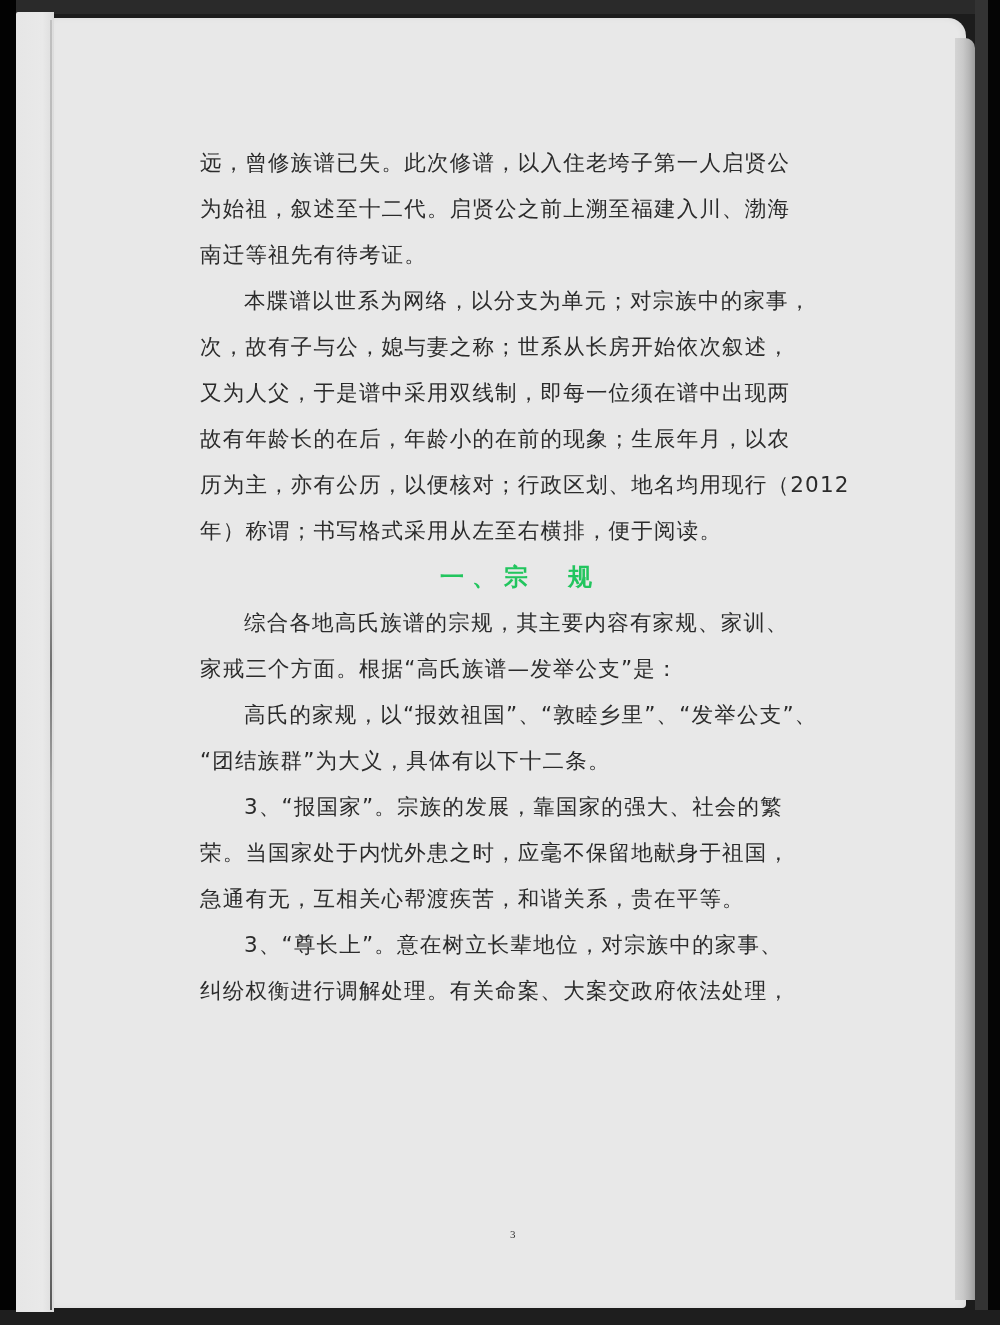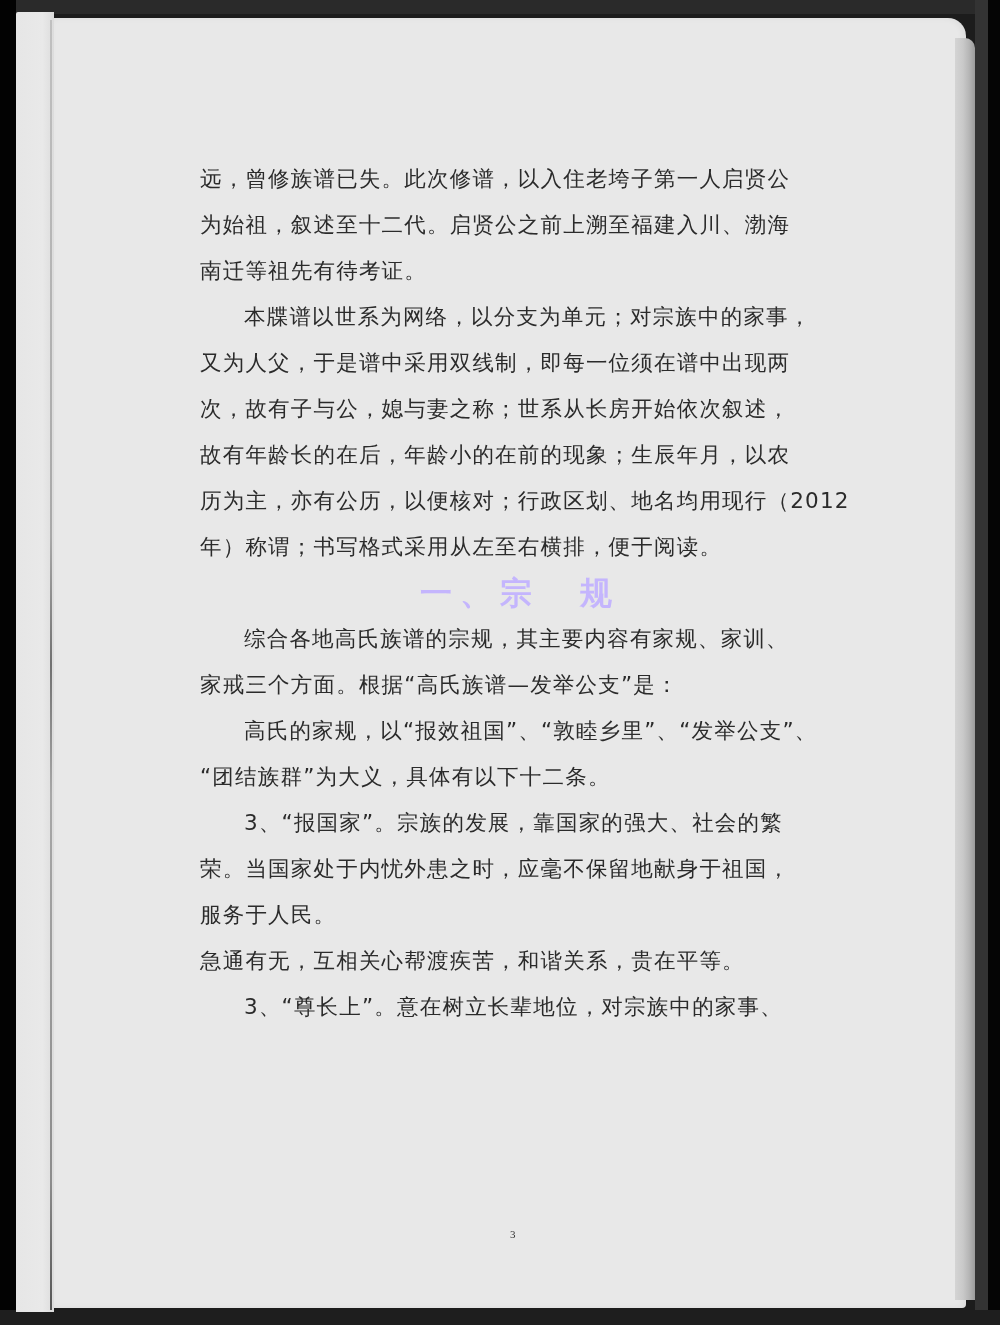--- a/index.html
+++ b/index.html
@@ -42,32 +42,32 @@
     border-top-right-radius: 18px;
     border-bottom-right-radius: 4px;
     box-shadow: inset -3px 0 6px rgba(0,0,0,0.05);
   }
   .page-edge {
     position: absolute; left: 955px; top: 38px; width: 20px; height: 1262px;
     background: linear-gradient(to right, #d4d4d4, #c9c9c9 40%, #b6b6b6 70%, #9b9b9b);
     border-top-right-radius: 10px;
   }
   .text-block {
-    position: absolute; left: 200px; top: 156px; width: 640px;
+    position: absolute; left: 200px; top: 140px; width: 640px;
     color: #2b2b2b;
     font-size: 21.5px;
     letter-spacing: 1.2px;
   }
   .line {
     height: 46px; line-height: 46px; white-space: nowrap;
   }
   .indent { padding-left: 44px; }
   .section-title {
-    text-align: center; font-weight: bold; font-size: 32px; letter-spacing: 8px;
-    height: 46px; line-height: 46px; color: #c4b5fd;
+    text-align: center; font-weight: bold; font-size: 24px; letter-spacing: 8px;
+    height: 46px; line-height: 46px; color: #22c55e;
   }
   .page-number {
     position: absolute; left: 510px; top: 1228px; font-size: 11px; color: #333;
     font-family: "Liberation Serif", serif;
   }
 </style>
 </head>
 <body>
 
 <div class="scan-bg-top"></div>
@@ -78,32 +78,32 @@
 <div class="left-sliver"></div>
 <div class="page"></div>
 <div class="page-edge"></div>
 <div class="gutter-line"></div>
 
 <div class="text-block">
   <div class="line">远，曾修族谱已失。此次修谱，以入住老垮子第一人启贤公</div>
   <div class="line">为始祖，叙述至十二代。启贤公之前上溯至福建入川、渤海</div>
   <div class="line">南迁等祖先有待考证。</div>
   <div class="line indent">本牒谱以世系为网络，以分支为单元；对宗族中的家事，</div>
+  <div class="line">次，故有子与公，媳与妻之称；世系从长房开始依次叙述，</div>
   <div class="line">又为人父，于是谱中采用双线制，即每一位须在谱中出现两</div>
-  <div class="line">次，故有子与公，媳与妻之称；世系从长房开始依次叙述，</div>
   <div class="line">故有年龄长的在后，年龄小的在前的现象；生辰年月，以农</div>
   <div class="line">历为主，亦有公历，以便核对；行政区划、地名均用现行（2012</div>
   <div class="line">年）称谓；书写格式采用从左至右横排，便于阅读。</div>
 
   <div class="section-title">一、宗　规</div>
 
   <div class="line indent">综合各地高氏族谱的宗规，其主要内容有家规、家训、</div>
   <div class="line">家戒三个方面。根据“高氏族谱—发举公支”是：</div>
   <div class="line indent">高氏的家规，以“报效祖国”、“敦睦乡里”、“发举公支”、</div>
   <div class="line">“团结族群”为大义，具体有以下十二条。</div>
   <div class="line indent">3、“报国家”。宗族的发展，靠国家的强大、社会的繁</div>
   <div class="line">荣。当国家处于内忧外患之时，应毫不保留地献身于祖国，</div>
-  <div class="line">服务于人民。</div>
   <div class="line">急通有无，互相关心帮渡疾苦，和谐关系，贵在平等。</div>
   <div class="line indent">3、“尊长上”。意在树立长辈地位，对宗族中的家事、</div>
+  <div class="line">纠纷权衡进行调解处理。有关命案、大案交政府依法处理，</div>
 </div>
 
 <div class="page-number">3</div>
 
 </body></html>

